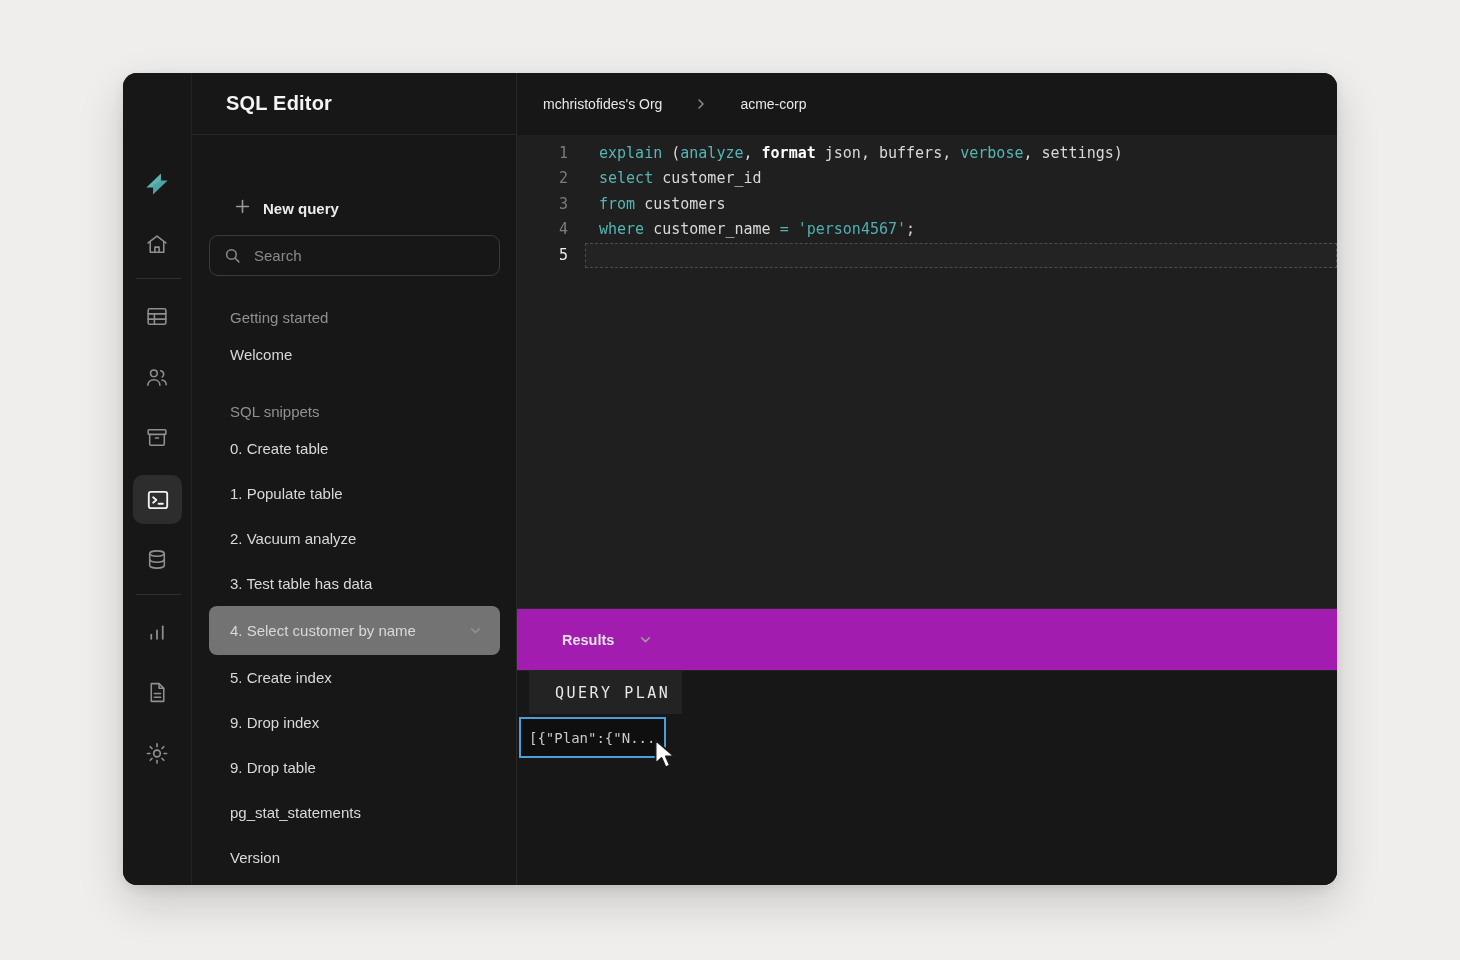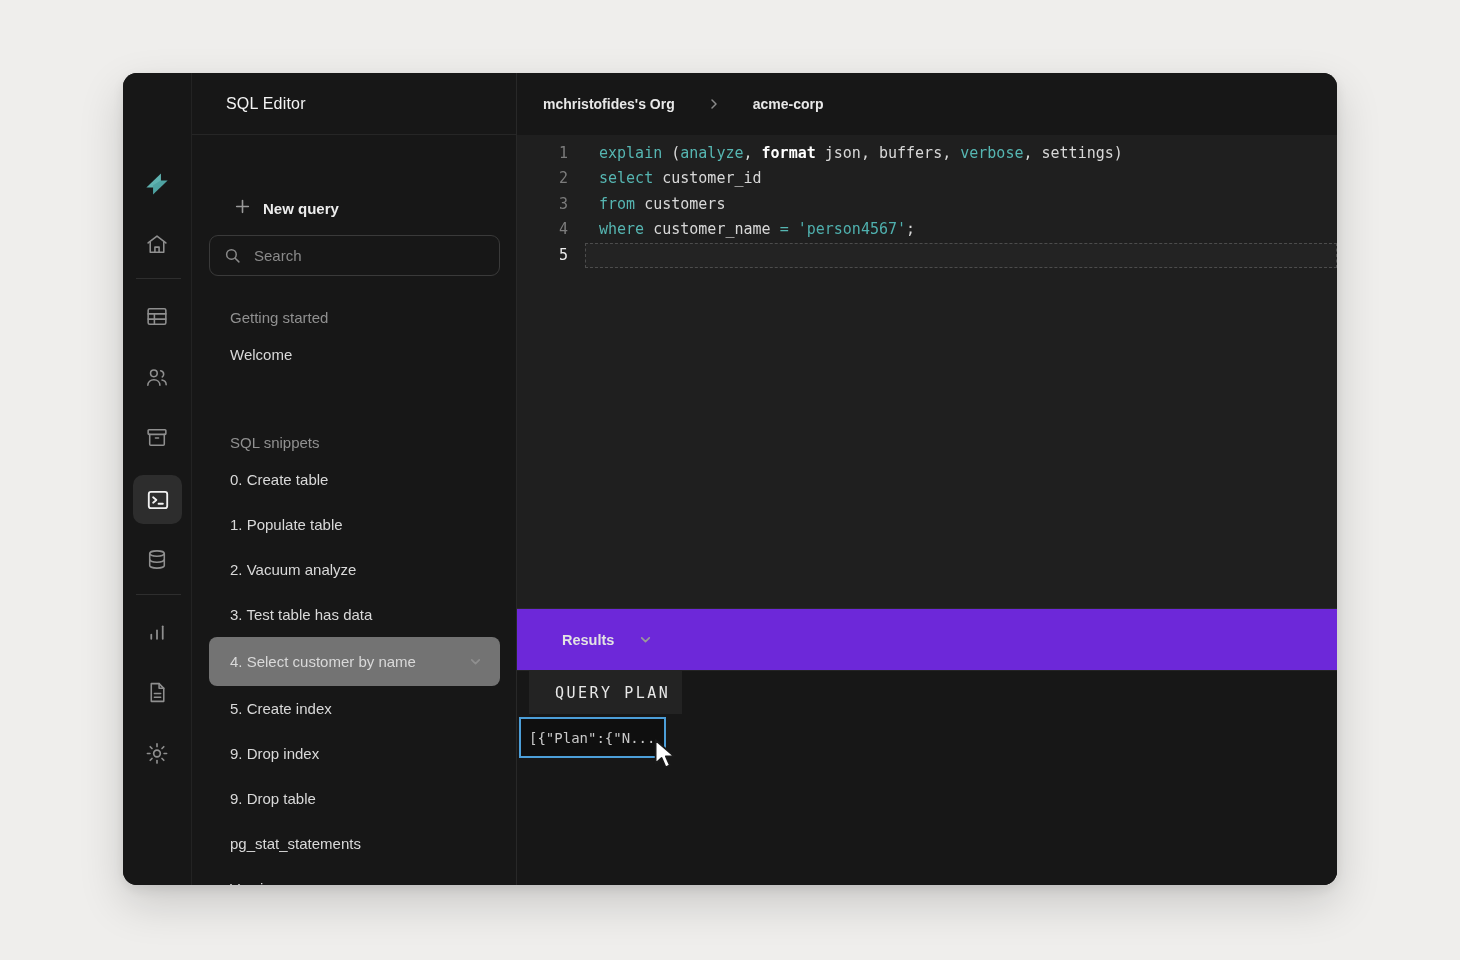--- a/index.html
+++ b/index.html
@@ -12,55 +12,55 @@
   .rail { width:69px; flex:none; position:relative; background:#171717; border-right:1px solid #232323; }
   .rail .slot { position:absolute; left:50%; transform:translateX(-50%); color:#8f8f8f; }
   .rail svg { display:block; }
   .rail .divider { position:absolute; left:13px; width:45px; height:1px; background:#2e2e2e; }
   .rail .active-box { position:absolute; left:10px; width:49px; height:49px; background:#2d2d2d; border-radius:10px;
                       display:flex; align-items:center; justify-content:center; color:#f2f2f2; }
 
   
   .sidebar { width:325px; flex:none; background:#171717; border-right:1px solid #282828; display:flex; flex-direction:column; }
   .side-title { height:62px; flex:none; display:flex; align-items:center; padding-left:34px; border-bottom:1px solid #262626;
-                color:#f4f4f4; font-size:16px; font-weight:400; letter-spacing:.2px; }
+                color:#f4f4f4; font-size:20px; font-weight:700; letter-spacing:.2px; }
   .new-query { margin:60px 0 0 42px; height:26px; display:flex; align-items:center; gap:12px; color:#ececec;
                font-size:15px; font-weight:600; cursor:pointer; }
   .new-query .plus { color:#9a9a9a; }
   .search-box { margin:14px 16px 0 17px; height:41px; border:1px solid #3a3a3a; border-radius:9px;
                 display:flex; align-items:center; padding:0 14px; gap:13px; color:#8a8a8a; }
   .search-box input { background:transparent; border:none; outline:none; color:#cfcfcf; font-size:15px; width:100%;
                       font-family:"Liberation Sans", sans-serif; }
   .search-box input::placeholder { color:#8a8a8a; }
   .side-nav { flex:1; overflow:hidden; }
   .side-header { margin-top:26px; height:30px; display:flex; align-items:center; padding-left:38px; color:#909090; font-size:15px; }
-  .side-header.second { margin-top:50px; }
+  .side-header.second { margin-top:19px; }
   .side-item { height:45px; display:flex; align-items:center; padding-left:38px; color:#d9d9d9; font-size:15px; cursor:pointer; }
   .side-item.active { margin:0 16px 0 17px; padding-left:21px; background:#737373; border-radius:8px; height:49px; }
   .side-item.active .chev { margin-left:auto; margin-right:18px; color:#8f8f8f; display:flex; }
 
   
   .main { flex:1; display:flex; flex-direction:column; background:#171717; }
   .crumbs { height:62px; flex:none; display:flex; align-items:center; padding-left:26px; gap:33px;
-            color:#e8e8e8; font-size:14px; font-weight:700; }
+            color:#e8e8e8; font-size:14px; font-weight:400; }
   .crumbs .sep { color:#8a8a8a; display:flex; }
 
   .editor { height:473px; flex:none; background:#1f1f1f; padding-top:6px; position:relative;
             font-family:"DejaVu Sans Mono", monospace; font-size:15px; }
   .code-row { display:flex; height:25.4px; line-height:25.4px; }
   .gutter { width:68px; flex:none; text-align:right; padding-right:17px; color:#7c7c7c; }
   .code { flex:1; padding-left:14px; white-space:pre; color:#d8d8d8; }
   .code-row.active .gutter { color:#ededed; }
   .code-row.active .code { border:1px dashed #4c4c4c; background:#232323; }
   .tk-kw  { color:#56b6b2; }
   .tk-kw2 { color:#ffffff; font-weight:bold; }
   .tk-str { color:#4fb0ae; }
   .tk-tx  { color:#d8d8d8; }
 
-  .results-bar { height:62px; flex:none; background:#6d28d9; border-top:1px solid #2a2a2a;
+  .results-bar { height:62px; flex:none; background:#a21caf; border-top:1px solid #2a2a2a;
                  display:flex; align-items:center; padding-left:45px; gap:25px; }
   .results-bar .label { color:#e3e3e3; font-size:14.5px; font-weight:600; }
   .results-bar .chev { color:#9a9a9a; display:flex; cursor:pointer; }
 
   .table-area { flex:1; position:relative; background:#171717; border-top:1px solid #242424;
                 font-family:"DejaVu Sans Mono", monospace; }
   .col-header { position:absolute; left:12px; top:0; width:153px; height:43px; background:#232323;
                 display:flex; align-items:center; padding-left:26px; color:#e8e8e8; font-size:15px; letter-spacing:2.5px; }
   .plan-cell { position:absolute; left:2px; top:46px; width:147px; height:41px; background:#0f0f0f;
                border:2px solid #4c9ed8; display:flex; align-items:center; padding-left:8px;

